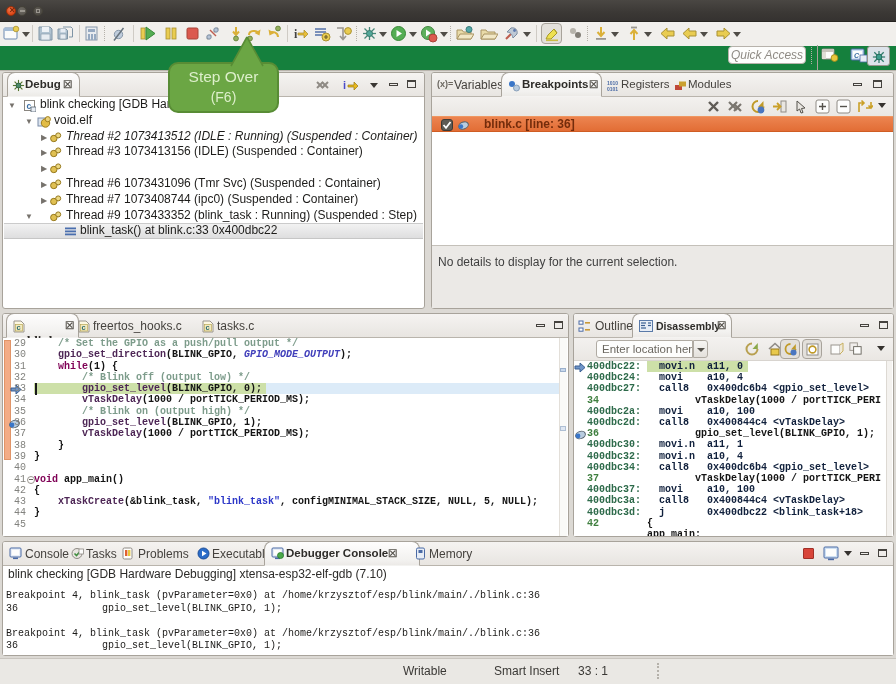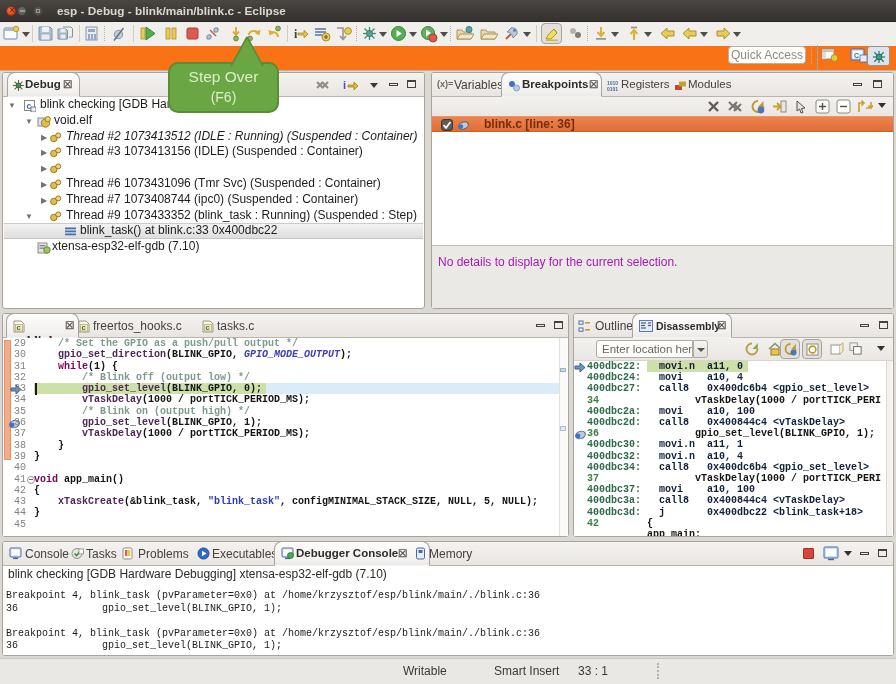--- a/index.html
+++ b/index.html
@@ -11,21 +11,21 @@
 
 #titlebar { left:0; top:0; width:896px; height:22px;
   background:linear-gradient(#4a4743,#3b3835 60%,#353230);
   border-bottom:1px solid #262421; }
 .wbtn { position:absolute; top:3px; width:15px; height:15px; border-radius:50%; }
 #title-text { position:absolute; left:57px; top:4px; font-size:11.8px; font-weight:bold; color:#dcd8d1; }
 
 
 #toolbar { left:0; top:22px; width:896px; height:24px; background:#f1efec; }
 #toolbar svg { opacity:0.88; }
-#toolbar2 { left:0; top:46px; width:896px; height:25px; background:#f97316; border-bottom:1px solid #b9b4ad; }
+#toolbar2 { left:0; top:46px; width:896px; height:25px; background:#15803d; border-bottom:1px solid #b9b4ad;font-style:italic; }
 .tsep { position:absolute; top:3px; width:1px; height:17px; background:#cfcbc5; }
 
 
 .panel { position:absolute; background:#ffffff; border:1px solid #a8a39b; border-radius:3px; }
 .phead { position:absolute; left:0; top:0; right:0; height:24px;
   background:linear-gradient(#f5f3f1,#e8e5e1); border-bottom:1px solid #b9b4ac; border-radius:2px 2px 0 0; }
 .vtab { position:absolute; top:-1px; height:25px; background:linear-gradient(#fefdfd,#f2f1ef 80%,#eceae7);
   border:1px solid #a8a39b; border-bottom:1px solid #f4f3f1; border-radius:8px 8px 0 0;
   font-size:12px; font-weight:bold; color:#2e2c29; white-space:nowrap; }
 .itab { position:absolute; top:0; height:24px; font-size:12px; color:#45423e; white-space:nowrap; }
@@ -53,21 +53,20 @@
 <body>
 <div id="root">
 
   <div class="abs" id="titlebar">
     <div class="wbtn" style="left:6px; top:6px; width:10px; height:10px; background:radial-gradient(circle at 40% 35%, #f07a4e, #e04a1a 60%, #c23a0e); border:1px solid #99310c;"></div>
     <div class="wbtn" style="left:17px; top:6px; width:10px; height:10px; background:radial-gradient(circle at 40% 35%, #6e6a63, #55524c); border:1px solid #454239;"></div>
     <div class="wbtn" style="left:33px; top:6px; width:10px; height:10px; background:radial-gradient(circle at 40% 35%, #5e5a54, #47443f); border:1px solid #454239;"></div>
     <div style="position:absolute; left:9.5px; top:4.6px; color:#7a2408; font-size:9px; font-weight:bold;">×</div>
     <div style="position:absolute; left:19.5px; top:10px; width:5px; height:1.6px; background:#9a968e;"></div>
     <div style="position:absolute; left:36px; top:8.6px; width:4px; height:4px; border:1px solid #9a968e;"></div>
-    <div id="title-text">esp - Debug - blink/main/blink.c - Eclipse</div>
   </div>
 
   <div class="abs" id="toolbar">
     <svg style="position:absolute;left:3px;top:3px;" width="17" height="17" viewBox="0 0 17 17">
         <rect x="1" y="3" width="13" height="11" rx="1" fill="#fdfdfc" stroke="#5a7aa8"></rect>
         <rect x="1" y="3" width="13" height="3" fill="#9ab4d4"></rect>
         <circle cx="13" cy="4" r="2.8" fill="#e8c83c" stroke="#a08418" stroke-width="0.8"></circle>
       </svg>
     <div style="position:absolute; left:22px; top:10px; width:0; height:0; border-left:4px solid transparent; border-right:4px solid transparent; border-top:5px solid #4f4c47;"></div>
     <div class="tsep" style="left:32px;"></div>
@@ -350,29 +349,20 @@
           <span style="position:absolute; left:62px;">Thread #9 1073433352 (blink_task : Running) (Suspended : Step)</span>
         </div>
       <div class="trow" style="top:126.4px;">
           <svg class="icon" style="left:61px;top:4px;" width="11" height="9" viewBox="0 0 11 9">
             <rect x="0" y="0.5" width="11" height="1.8" fill="#4a6fae"></rect>
             <rect x="0" y="3.5" width="11" height="1.8" fill="#4a6fae"></rect>
             <rect x="0" y="6.5" width="11" height="1.8" fill="#4a6fae"></rect>
           </svg>
           <span style="position:absolute; left:76px;">blink_task() at blink.c:33 0x400dbc22</span>
         </div>
-      <div class="trow" style="top:142.2px;">
-          <svg class="icon" style="left:33px;top:2px;" width="14" height="13" viewBox="0 0 14 13">
-            <rect x="1" y="2" width="9" height="10" fill="#e4e2de" stroke="#8f8b85"></rect>
-            <rect x="2.5" y="4" width="6" height="1.4" fill="#8f8b85"></rect>
-            <rect x="2.5" y="6.5" width="6" height="1.4" fill="#8f8b85"></rect>
-            <circle cx="10" cy="9" r="3.2" fill="#9fc46a" stroke="#5f8f35"></circle>
-          </svg>
-          <span style="position:absolute; left:48px;">xtensa-esp32-elf-gdb (7.10)</span>
-        </div>
     </div>
   </div>
 
   <div class="panel" id="bppanel" style="left:431px; top:72px; width:463px; height:237px;">
     <div class="phead"></div>
     <div class="itab" style="left:3px; width:66px;">
         <span style="position:absolute; left:2px; top:6px; font-size:9px; color:#6b6760; font-weight:bold;">(x)=</span>
         <span style="position:absolute; left:19px; top:5px;">Variables</span>
       </div>
     <div class="vtab" style="left:69px; width:101px;">
@@ -445,21 +435,21 @@
         <svg style="position:absolute;left:9px;top:2px;" width="12" height="12" viewBox="0 0 12 12">
             <rect x="0.5" y="0.5" width="11" height="11" rx="2.5" fill="#5e5b55" stroke="#3c3935"></rect>
             <path d="M2.5 6 L5 8.8 L9.5 3" stroke="#fff" stroke-width="1.8" fill="none"></path>
           </svg>
         <svg style="position:absolute;left:25px;top:3px;" width="13" height="11" viewBox="0 0 13 11">
             <ellipse cx="6.5" cy="5.5" rx="5" ry="3.4" transform="rotate(-20 6.5 5.5)" fill="#b9ccdf" stroke="#55636f" stroke-width="1"></ellipse>
             <circle cx="4" cy="6.5" r="2.2" fill="#3a76c8"></circle>
           </svg>
         <span style="margin-left:52px;">blink.c [line: 36]</span>
       </div>
-      <div style="position:absolute; left:0; top:148px; right:0; bottom:0; background:#ebe9e6; border-top:1px solid #c4c0b9; font-size:12px; color:#a21caf;">
+      <div style="position:absolute; left:0; top:148px; right:0; bottom:0; background:#ebe9e6; border-top:1px solid #c4c0b9; font-size:12px; color:#404040;">
           <div style="margin:9px 0 0 6px;">No details to display for the current selection.</div>
         </div>
     </div>
   </div>
 
   <div class="panel" id="editorpanel" style="left:2px; top:313px; width:567px; height:224px;">
     <div class="phead"></div>
     <div class="vtab" style="left:3px; width:73px;">
       <svg style="position:absolute;left:6px;top:6px;" width="12" height="13" viewBox="0 0 12 13">
           <path d="M1 1 L8 1 L11 4 L11 12 L1 12 Z" fill="#fdf8e2" stroke="#9a958e"></path>
@@ -668,21 +658,21 @@
         </svg>
         <span style="position:absolute; left:19px; top:5px;">Problems</span>
       </div>
     <div class="itab" style="left:192px; width:80px;">
         <svg style="position:absolute;left:2px;top:5px;" width="13" height="13" viewBox="0 0 13 13">
           <circle cx="6.5" cy="6.5" r="5.5" fill="#2a6cc8" stroke="#1a4c98"></circle>
           <path d="M5 3.8 L9.5 6.5 L5 9.2 Z" fill="#fff"></path>
         </svg>
         <span style="position:absolute; left:17px; top:5px;">Executables</span>
       </div>
-    <div class="vtab" style="left:271px; width:156px;">
+    <div class="vtab" style="left:261px; width:156px;">
       <svg style="position:absolute;left:6px;top:5px;" width="13" height="13" viewBox="0 0 13 13">
           <rect x="1" y="1" width="11" height="9" rx="1" fill="#e7edf6" stroke="#4a6aa5"></rect>
           <rect x="3" y="3" width="7" height="5" fill="#fdfdfc"></rect>
           <rect x="4" y="10.5" width="5" height="1.6" fill="#4a6aa5"></rect>
           <circle cx="9.5" cy="8.5" r="3" fill="#4aa84a" stroke="#2a7a2a" stroke-width="0.8"></circle>
         </svg>
       <span style="position:absolute; left:21px; top:5px; font-size:11.5px;">Debugger Console</span>
       <span class="tabx" style="position:absolute; left:123px; top:5px;">☒</span>
     </div>
     <div class="itab" style="left:408px; width:62px;">

